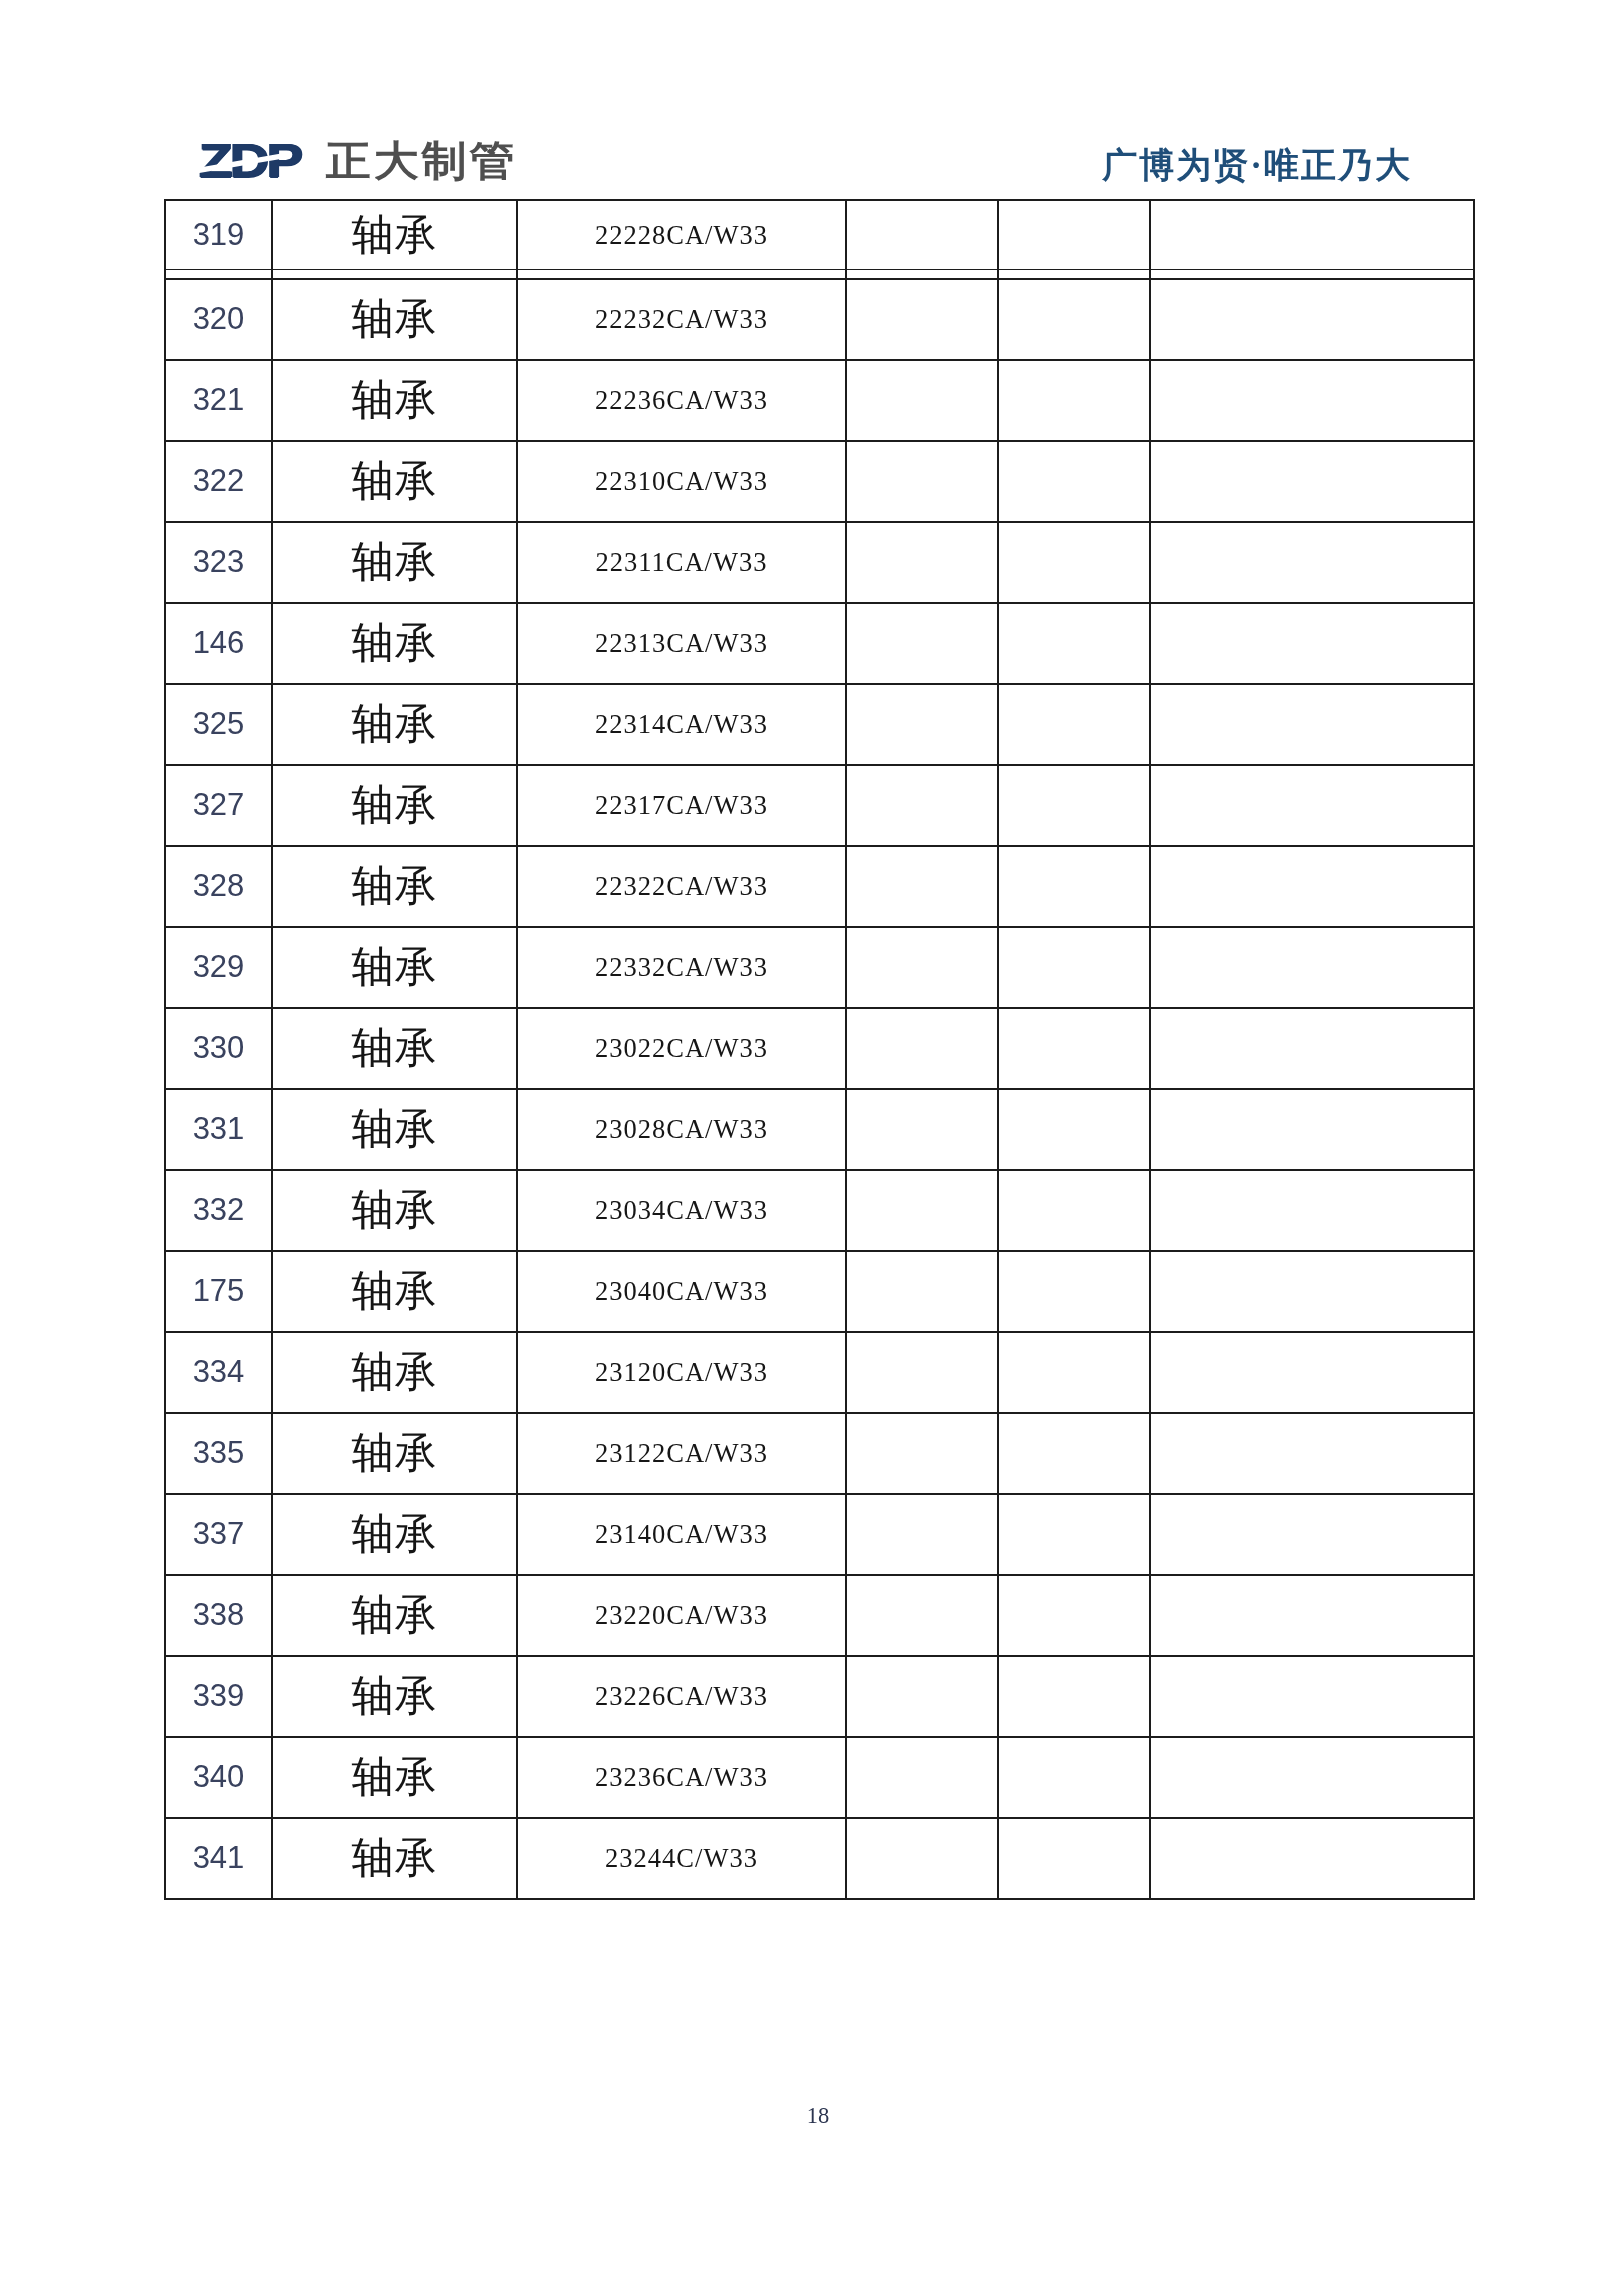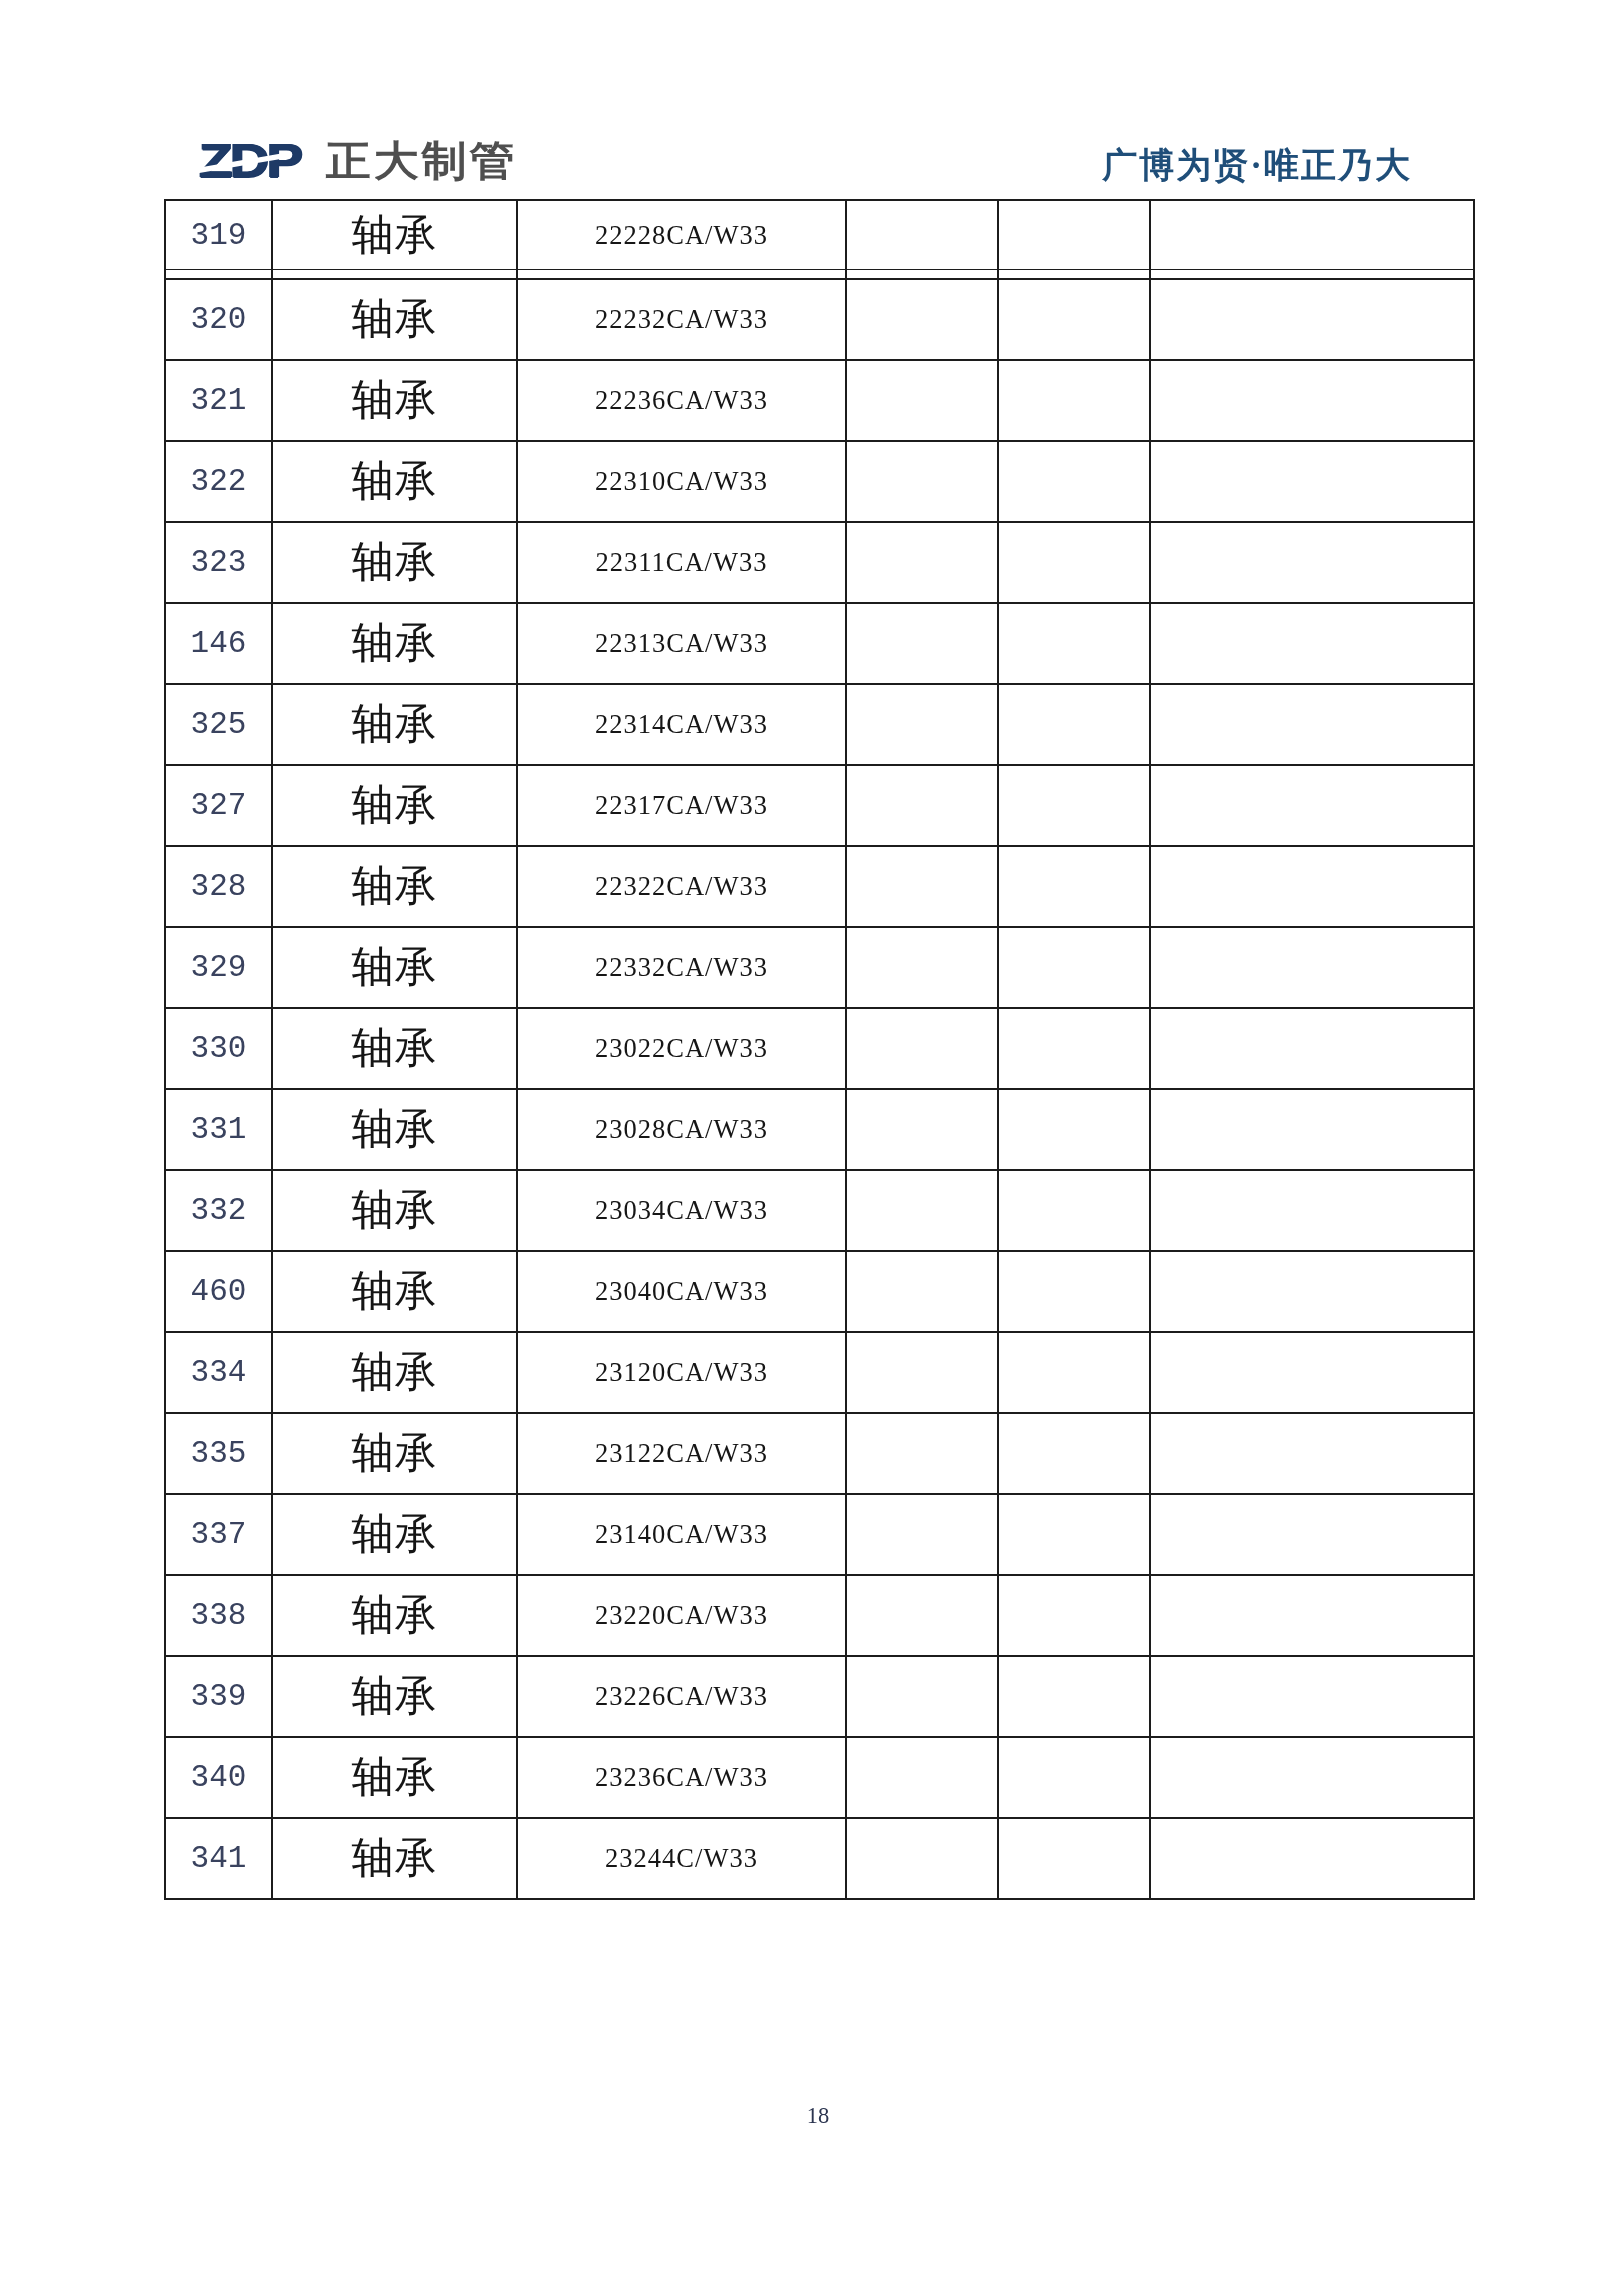--- a/index.html
+++ b/index.html
@@ -40,21 +40,21 @@
   .parts-table td{
     border-right:2px solid #1c1c1c;border-bottom:2px solid #1c1c1c;
     text-align:center;vertical-align:middle;padding:0;overflow:hidden;
     height:79px;background:#ffffff;
   }
   .parts-table td:last-child{border-right:none;}
   .parts-table tr:last-child td{border-bottom:none;}
   .parts-table tr.row-first td{height:68px;border-bottom:1px solid #1c1c1c;}
   .parts-table tr.spacer-row td{height:7.8px;border-bottom:2px solid #1c1c1c;}
   .col-no{
-    font-family:Liberation Mono, monospace;font-size:31px;color:#39425e;
+    font-family:Liberation Sans, sans-serif;font-size:31px;color:#39425e;
   }
   .col-name{
     font-size:42px;color:#151515;letter-spacing:1px;
   }
   .col-model{
     font-family:Liberation Serif, serif;font-size:26.5px;color:#161616;letter-spacing:1px;
   }
 
   
   .page-number{
@@ -193,21 +193,21 @@
         </tr>
         <tr>
           <td class="col-no">332</td>
           <td class="col-name">轴承</td>
           <td class="col-model">23034CA/W33</td>
           <td class="col-empty"></td>
           <td class="col-empty"></td>
           <td class="col-empty"></td>
         </tr>
         <tr>
-          <td class="col-no">460</td>
+          <td class="col-no">175</td>
           <td class="col-name">轴承</td>
           <td class="col-model">23040CA/W33</td>
           <td class="col-empty"></td>
           <td class="col-empty"></td>
           <td class="col-empty"></td>
         </tr>
         <tr>
           <td class="col-no">334</td>
           <td class="col-name">轴承</td>
           <td class="col-model">23120CA/W33</td>

